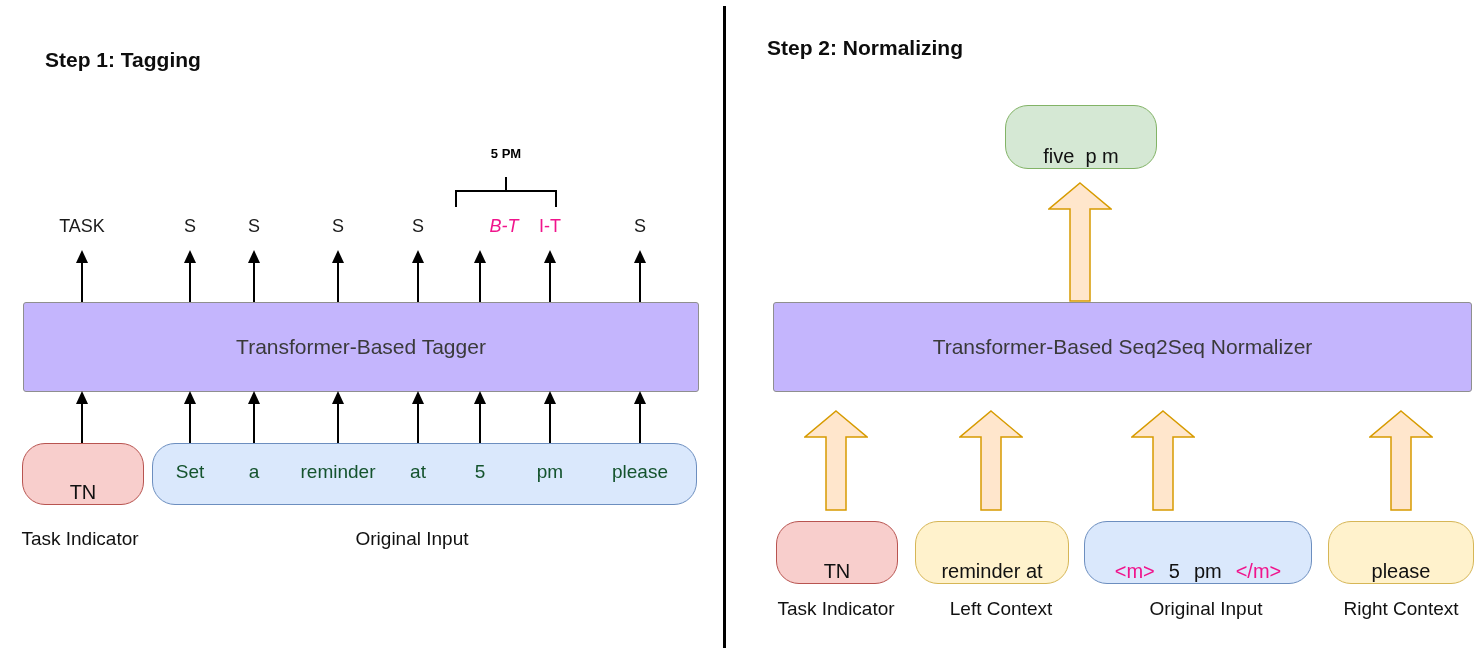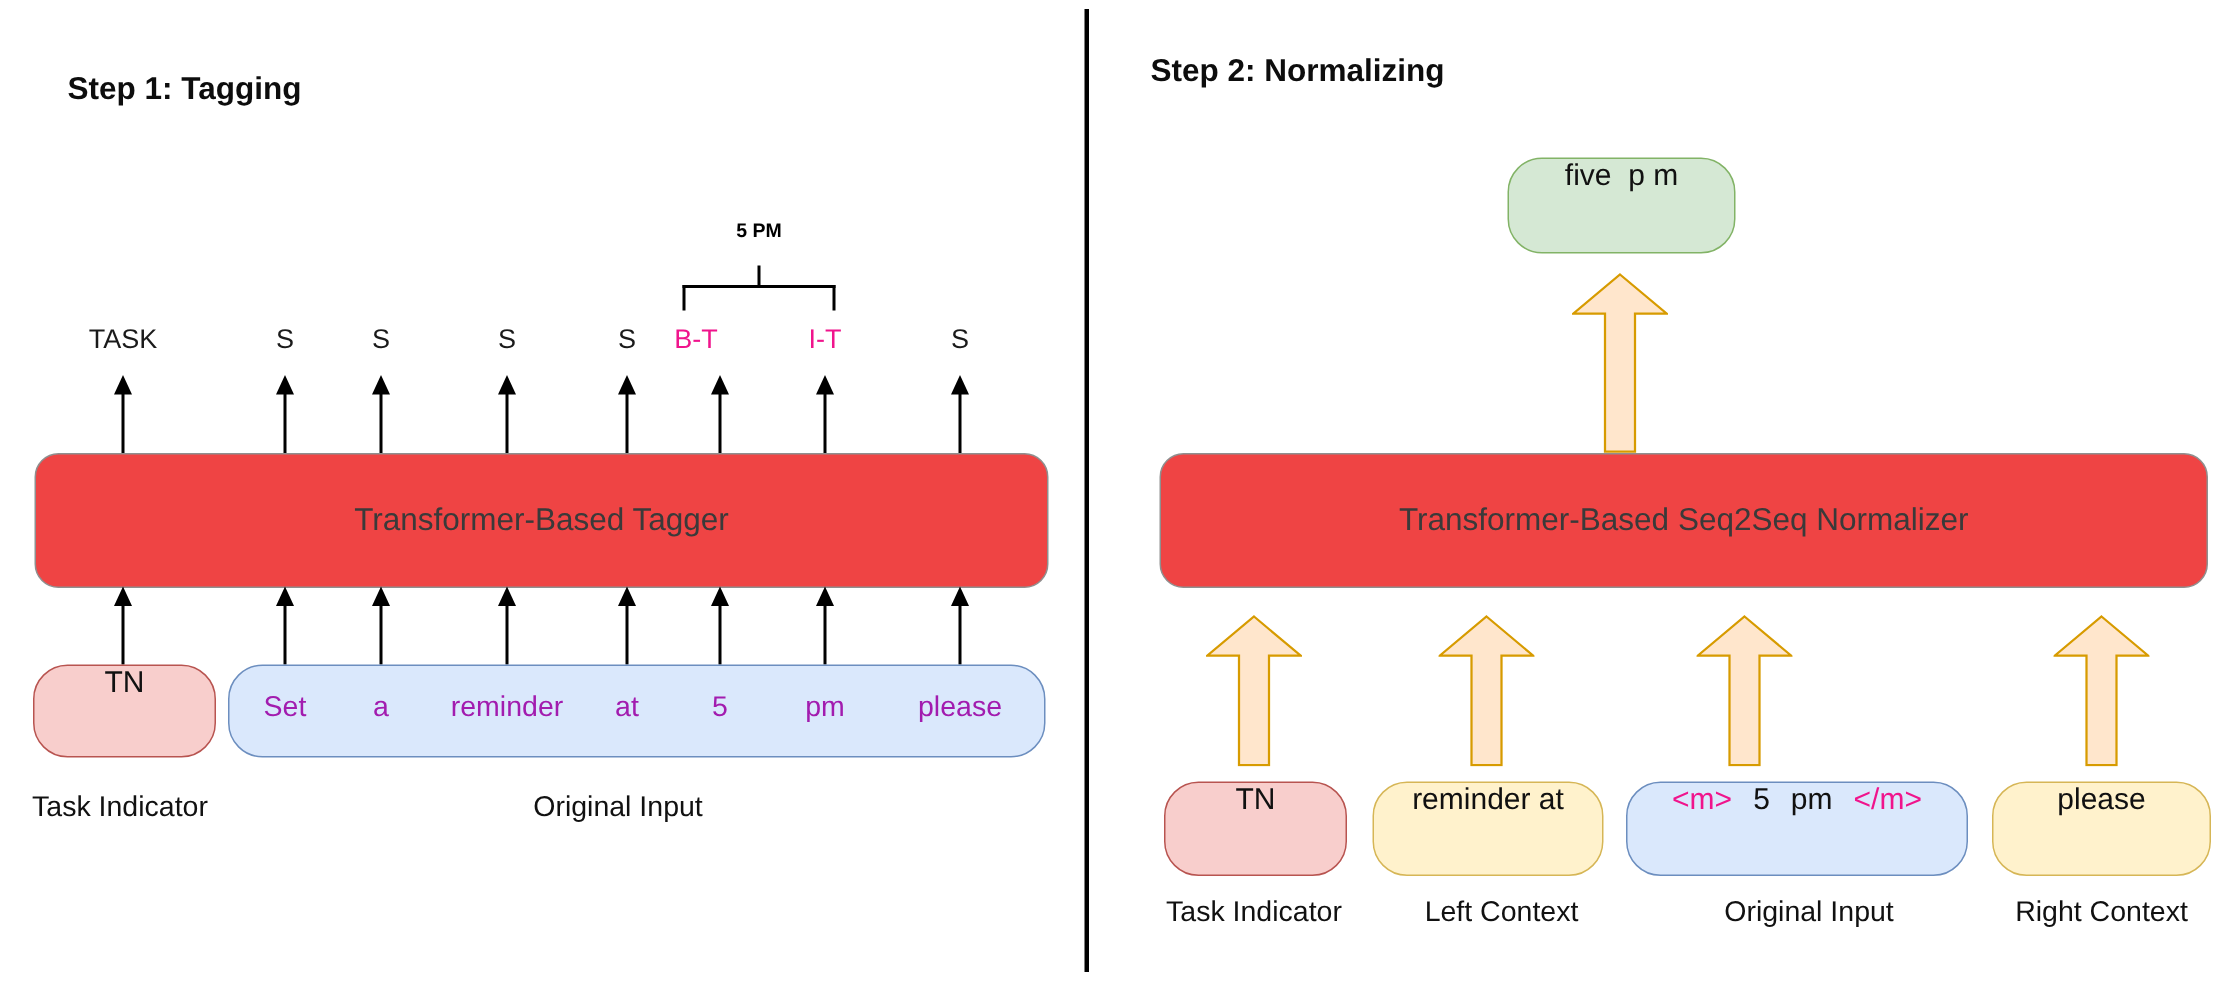--- a/index.html
+++ b/index.html
@@ -9,29 +9,29 @@
   }
   .title{position:absolute;font-size:21px;font-weight:bold;color:#0d0d0d;white-space:nowrap;}
   .tag{position:absolute;top:216px;transform:translateX(-50%);font-size:18px;color:#1a1a1a;white-space:nowrap;}
   .hl{color:#f0148c;}
   
   .tarrow{position:absolute;width:0;}
   .tarrow .shaft{position:absolute;left:-1px;top:10px;bottom:0;width:2px;background:#000;}
   .tarrow .head{position:absolute;left:-6px;top:0;width:0;height:0;
     border-left:6px solid transparent;border-right:6px solid transparent;border-bottom:13px solid #000;}
   .model-box{
-    position:absolute;background:#ef4444;border:1px solid #8f8f8f;border-radius:16px;
+    position:absolute;background:#c4b5fd;border:1px solid #8f8f8f;border-radius:3px;
     display:flex;align-items:center;justify-content:center;font-size:21px;color:#3a3a3a;
   }
-  .tok-box{position:absolute;display:flex;align-items:flex-start;justify-content:center;font-size:20px;color:#111;border-radius:23px;}
+  .tok-box{position:absolute;display:flex;align-items:flex-end;justify-content:center;font-size:20px;color:#111;border-radius:23px;}
   .task-box{background:#f8cecc;border:1px solid #b85450;}
   .input-box{background:#dae8fc;border:1px solid #6c8ebf;}
   .context-box{background:#fff2cc;border:1px solid #d6b656;}
   .output-box{background:#d5e8d4;border:1px solid #82b366;}
-  .word{position:absolute;top:461px;transform:translateX(-50%);font-size:19px;color:#a21caf;white-space:nowrap;}
+  .word{position:absolute;top:461px;transform:translateX(-50%);font-size:19px;color:#14532d;white-space:nowrap;}
   .caption{position:absolute;transform:translateX(-50%);font-size:19px;color:#111;white-space:nowrap;}
   .bracket-part{position:absolute;background:#000;}
   .span-label{position:absolute;transform:translateX(-50%);font-size:13px;color:#000000;white-space:nowrap;font-weight:bold;}
   .divider{position:absolute;left:723px;top:6px;width:3px;height:642px;background:#000;}
   .block-arrow{position:absolute;}
   .pre{white-space:pre;}
   .otok{display:flex;align-items:center;gap:14px;font-size:20px;}
 </style>
 </head>
 <body>
@@ -47,21 +47,21 @@
       <div class="bracket-part" style="left:455px;top:190px;width:2px;height:17px;"></div>
       <div class="bracket-part" style="left:555px;top:190px;width:2px;height:17px;"></div>
       <div class="bracket-part" style="left:505px;top:177px;width:2px;height:14px;"></div>
     </div>
 
     <span class="tag" style="left:82px;">TASK</span>
     <span class="tag" style="left:190px;">S</span>
     <span class="tag" style="left:254px;">S</span>
     <span class="tag" style="left:338px;">S</span>
     <span class="tag" style="left:418px;">S</span>
-    <span class="tag hl" style="left:464px;">B-T</span>
+    <span class="tag hl" style="left:504px;font-style:italic;">B-T</span>
     <span class="tag hl" style="left:550px;">I-T</span>
     <span class="tag" style="left:640px;">S</span>
 
     <div class="tarrow" style="left:82px;top:250px;height:52px;">
         <i class="head"></i>
         <i class="shaft"></i>
       </div>
     <div class="tarrow" style="left:190px;top:250px;height:52px;">
         <i class="head"></i>
         <i class="shaft"></i>

